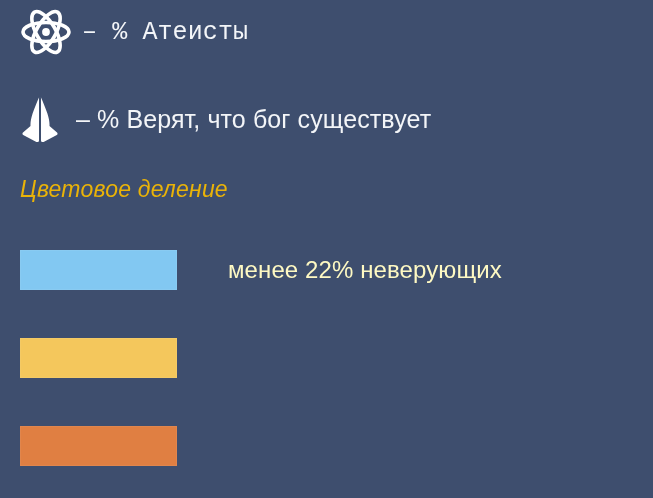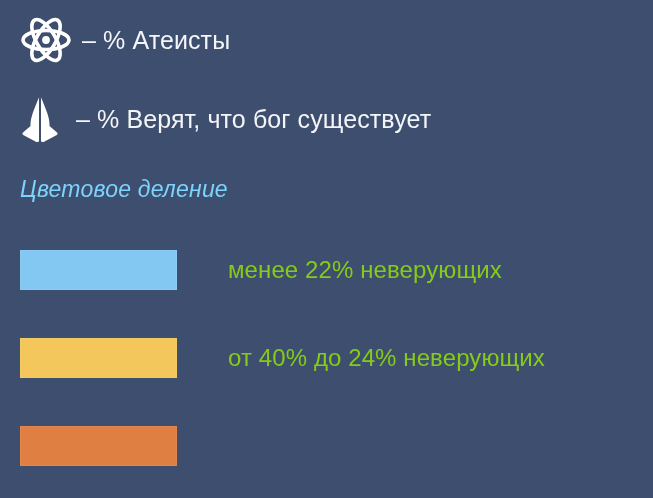--- a/index.html
+++ b/index.html
@@ -21,21 +21,21 @@
     inset: 0;
   }
 
   
   .symbol-row {
     position: absolute;
     left: 20px;
     display: flex;
     align-items: center;
   }
-  #symbol-row-atheists { top: 16px; }
+  #symbol-row-atheists { top: 8px; font-family: Liberation Mono, monospace; }
   #symbol-row-believers { top: 96px; }
 
   .symbol-icon {
     flex: 0 0 auto;
     display: block;
     line-height: 0;
   }
   #atom-icon-wrap { width: 52px; height: 48px; }
   #praying-hands-icon-wrap { width: 40px; height: 46px; }
 
@@ -47,21 +47,21 @@
     white-space: nowrap;
   }
   #symbol-row-atheists .symbol-label { margin-left: 10px; }
   #symbol-row-believers .symbol-label { margin-left: 16px; }
 
   
   #color-division-caption {
     position: absolute;
     left: 20px;
     top: 176px;
-    color: #7dd3fc;
+    color: #eab308;
     font-size: 23px;
     font-style: italic;
     font-weight: 400;
     letter-spacing: 0.2px;
     white-space: nowrap;
   }
 
   
   #color-scale-list {
     position: absolute;
@@ -82,21 +82,21 @@
     border: 1px solid rgba(255,255,255,0.06);
     box-sizing: border-box;
   }
   .color-scale-label {
     position: absolute;
     left: 228px;
     top: 10px;
     height: 40px;
     display: flex;
     align-items: center;
-    color: #84cc16;
+    color: #fef9c3;
     font-size: 24px;
     font-weight: 400;
     letter-spacing: 0.1px;
     white-space: nowrap;
   }
 </style>
 </head>
 <body style="background: rgb(62, 78, 110);">
 
 <div class="legend-panel">
@@ -133,21 +133,20 @@
 
   <div id="color-scale-list">
 
     <div class="color-scale-row">
       <span class="color-swatch" id="swatch-low" style="background: rgb(130, 200, 242);"></span>
       <span class="color-scale-label">менее 22% неверующих</span>
     </div>
 
     <div class="color-scale-row">
       <span class="color-swatch" id="swatch-mid" style="background: rgb(244, 199, 92);"></span>
-      <span class="color-scale-label">от 40% до 24% неверующих</span>
     </div>
 
     <div class="color-scale-row">
       <span class="color-swatch" id="swatch-high" style="background: rgb(224, 127, 66);"></span>
     </div>
 
   </div>
 </div>
 
 </body></html>

